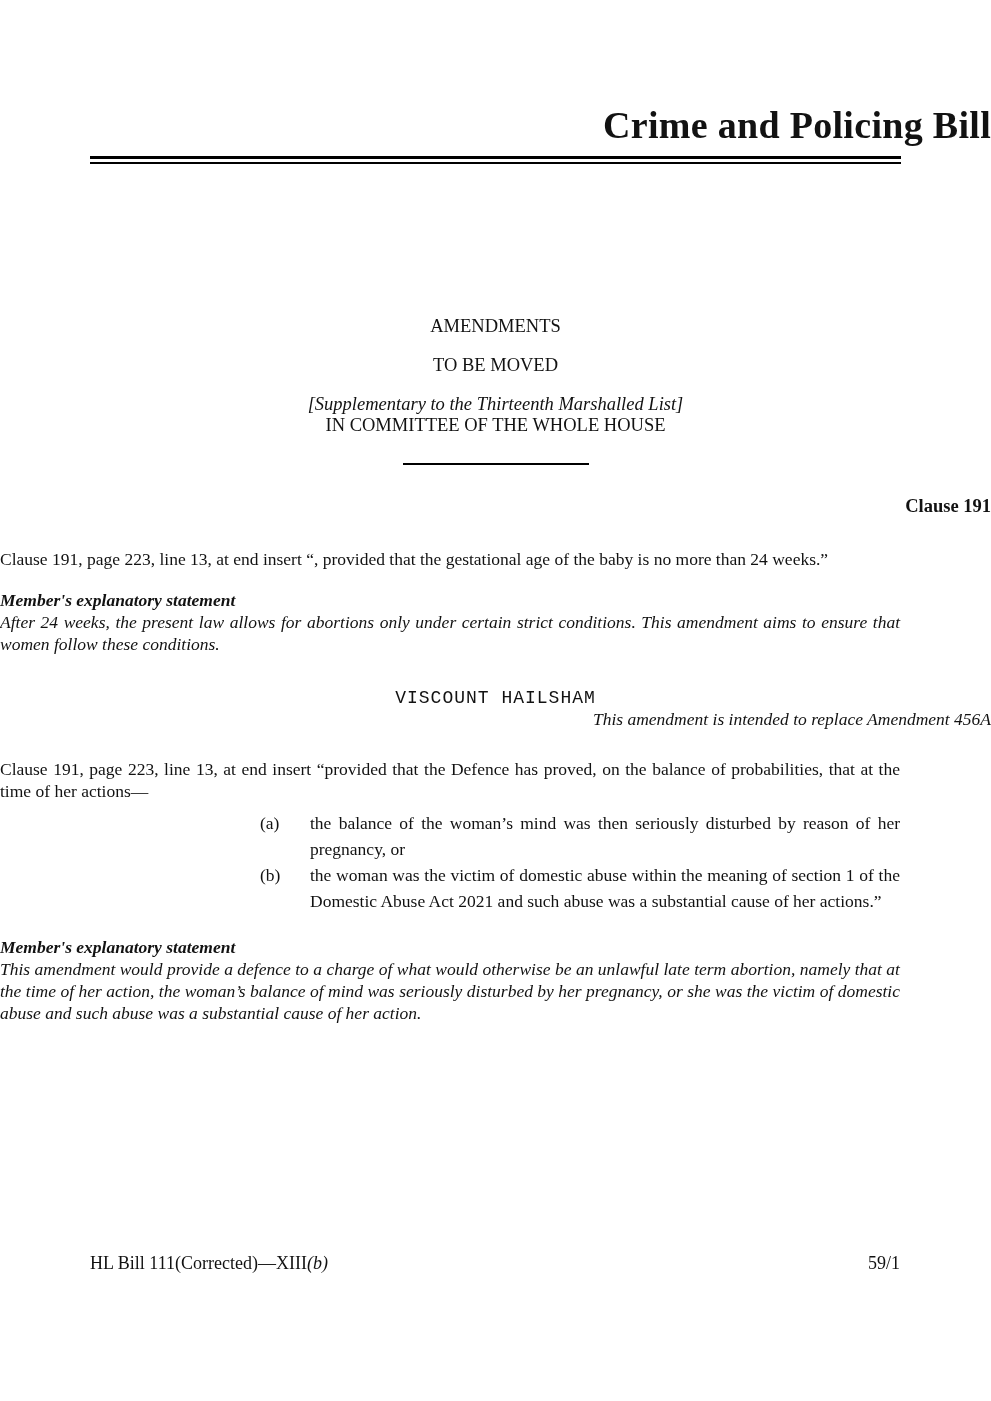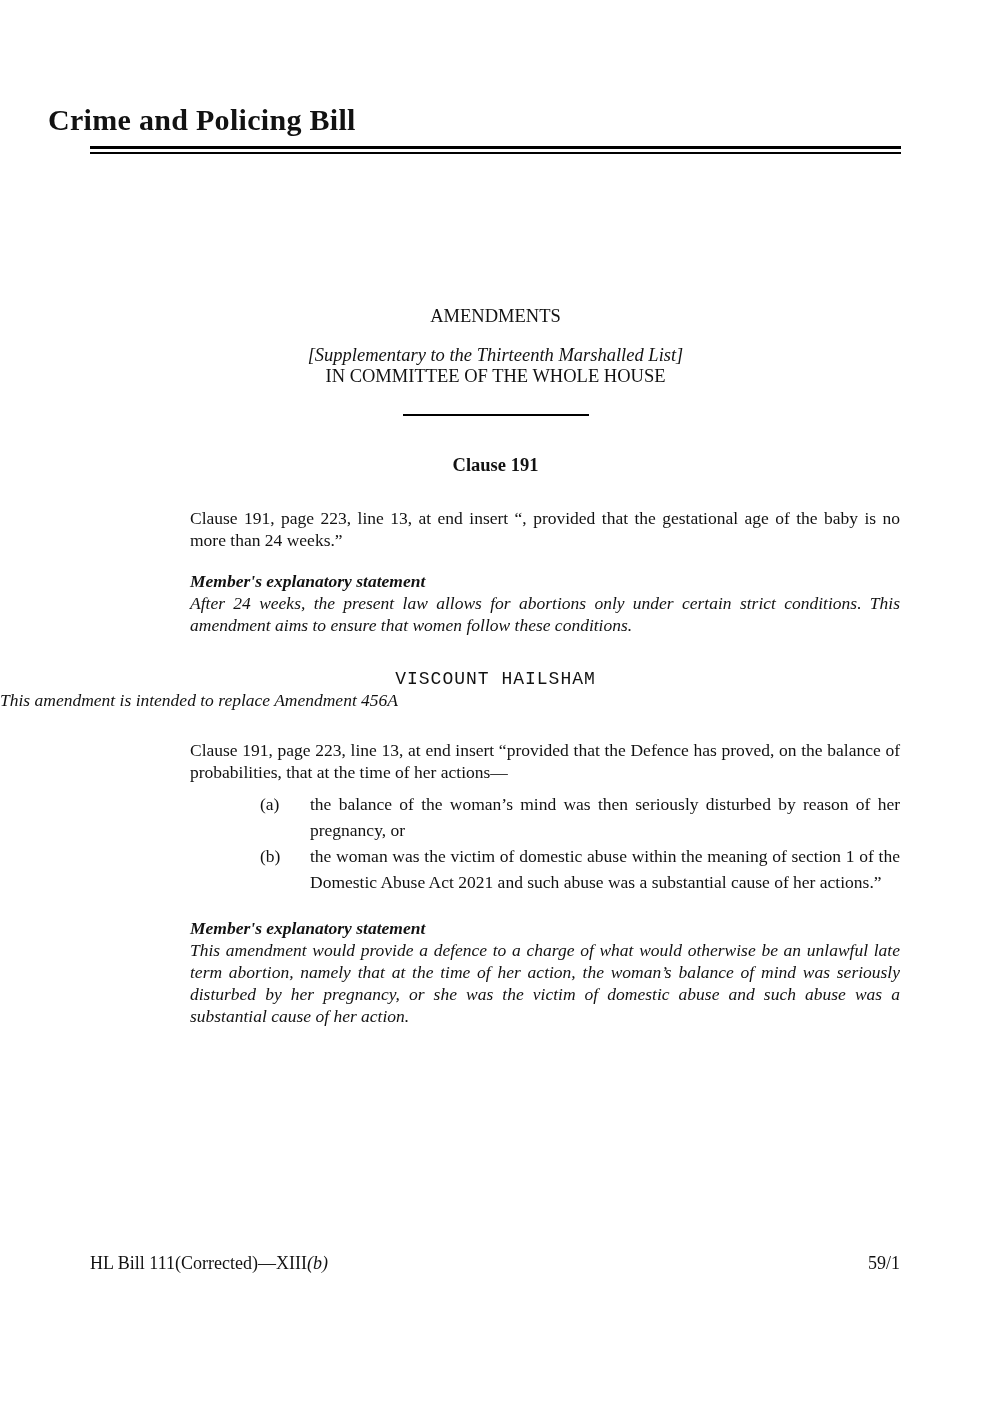--- a/index.html
+++ b/index.html
@@ -8,22 +8,22 @@
     width: 991px;
     height: 1401px;
     margin: 0 auto;
     background: #ffffff;
     font-family: "Liberation Serif", serif;
     color: #121212;
     overflow: hidden;
   }
   .title {
     padding-top: 103px;
-    text-align: left;
-    font-size: 30px;
+    text-align: right;
+    font-size: 38px;
     font-weight: bold;
     letter-spacing: 0.3px;
     padding-left: 48px;
   }
   .double-rule {
     margin: 9px 90px 0 90px;
     height: 3px;
     border-top: 3px solid #000;
     border-bottom: 2px solid #000;
   }
@@ -33,40 +33,40 @@
     font-size: 18.5px;
   }
   .heading-line { margin-bottom: 18px; }
   .supplementary { font-style: italic; margin-bottom: 0; }
   .short-rule {
     width: 186px;
     margin: 27px auto 0 auto;
     border-top: 2px solid #000;
   }
   .clause-heading {
-    margin-top: 39px;
-    text-align: center;
+    margin-top: 31px;
+    text-align: right;
     font-size: 18.5px;
     font-weight: bold;
   }
   .mover {
     margin-top: 21px;
     text-align: center;
     font-size: 18px;
     letter-spacing: 1px;
   }
   .mover-second { margin-top: 33px; font-family: Liberation Mono, monospace; }
   .replace-note {
-    text-align: left;
+    text-align: right;
     font-style: italic;
     font-size: 17.5px;
     line-height: 23px;
+    padding-left: 13px;
   }
   .body-text {
-    margin-left: 190px;
     margin-right: 91px;
     font-size: 17.5px;
     line-height: 22px;
     text-align: justify;
   }
   .amendment-text-1 { margin-top: 31px; }
   .amendment-text-2 { margin-top: 27px; }
   .expl-label {
     margin-top: 19px;
     font-weight: bold;
@@ -99,20 +99,21 @@
 </head>
 <body>
 
 <div class="page">
 
   <div class="title">Crime and Policing Bill</div>
   <div class="double-rule"></div>
 
   <div class="headings">
     <div class="heading-line">AMENDMENTS</div>
+    <div class="heading-line">TO BE MOVED</div>
     <div class="heading-line supplementary">[Supplementary to the Thirteenth Marshalled List]</div>
     <div class="heading-line">IN COMMITTEE OF THE WHOLE HOUSE</div>
   </div>
 
   <div class="short-rule"></div>
 
   <div class="clause-heading">Clause 191</div>
 
 
   <div class="body-text amendment-text-1">Clause 191, page 223, line 13, at end insert “, provided that the gestational age of the baby is no more than 24 weeks.”</div>

